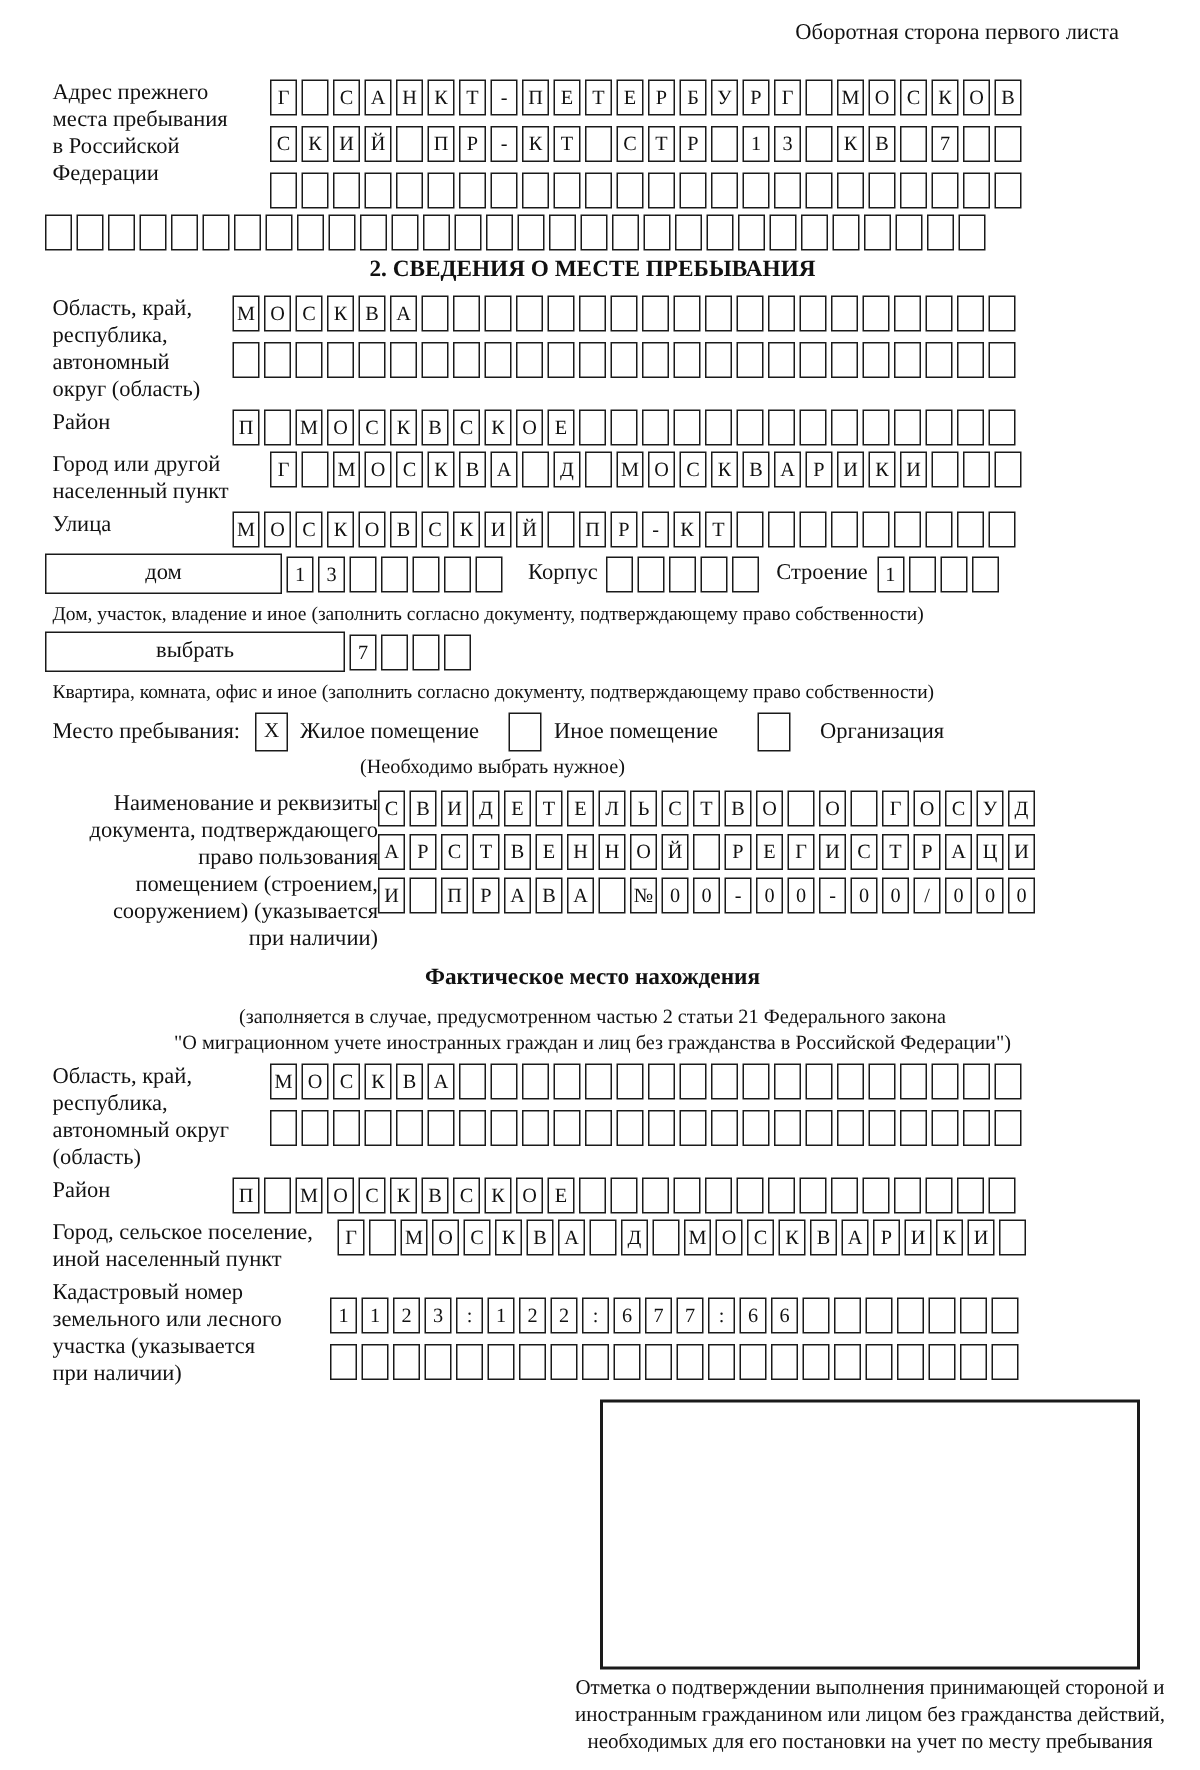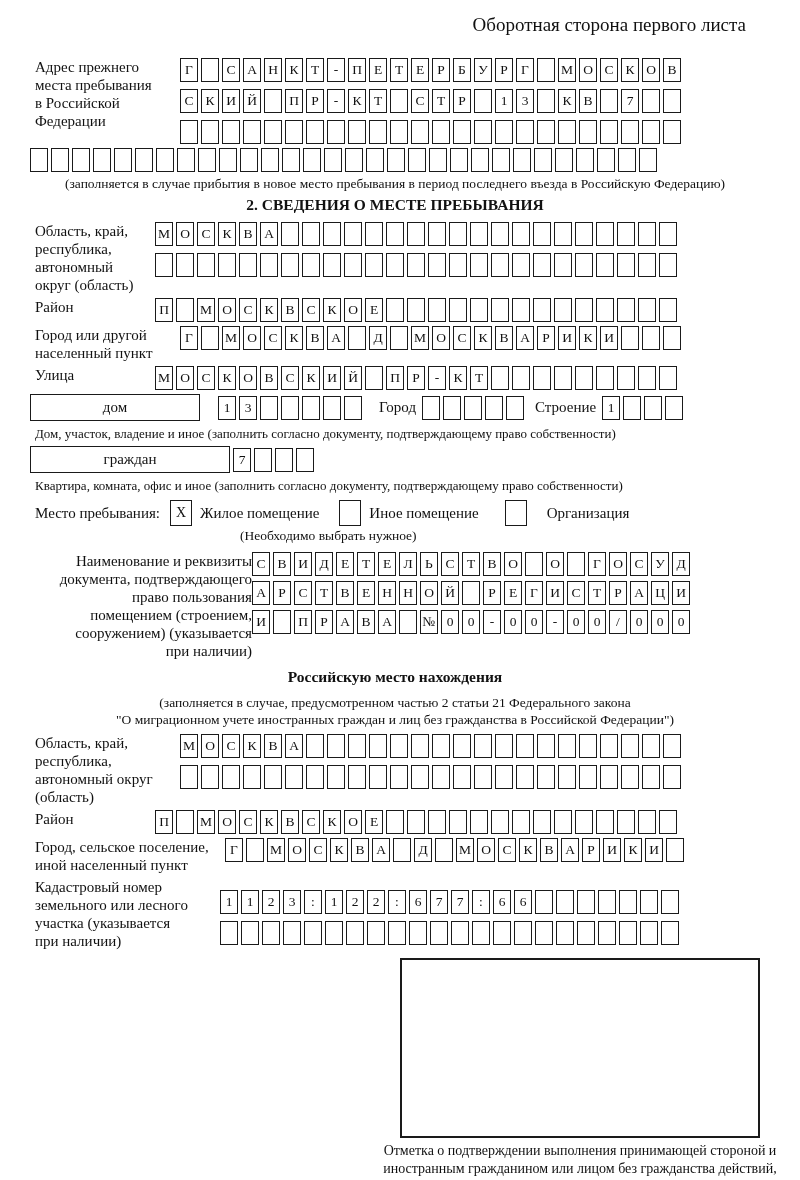--- a/index.html
+++ b/index.html
@@ -1,18 +1,18 @@
 <!DOCTYPE html>
 <html><head>
 <meta charset="utf-8">
 <style>
   html,body{margin:0;padding:0;background:#ffffff;}
   body{width:800px;height:1180px;font-family:"Liberation Serif","DejaVu Serif",serif;color:#111;}
   .page{box-sizing:border-box;width:800px;height:1180px;padding:14px 40px 0 30px;position:relative;}
-  .hdr{text-align:right;font-size:19px;margin-right:14px;margin-bottom:22px;}
+  .hdr{text-align:right;font-size:15px;margin-right:14px;margin-bottom:22px;}
   .row{display:flex;align-items:flex-start;margin-bottom:4px;}
   .col{display:flex;flex-direction:column;gap:7px;}
   .col3{display:flex;flex-direction:column;gap:5px;}
   .lbl{font-size:15px;line-height:18px;white-space:pre-line;flex:0 0 auto;padding-left:5px;box-sizing:border-box;}
   .lbl-prev{flex-basis:150px;}
   .lbl-region{flex-basis:125px;}
   .lbl-district{flex-basis:125px;}
   .lbl-city2{flex-basis:150px;}
   .lbl-street{flex-basis:125px;}
   .lbl-doc{flex-basis:222px;text-align:right;}
@@ -21,21 +21,21 @@
   .lbl-fcity{flex-basis:195px;}
   .lbl-cadastre{flex-basis:190px;}
   .cells{display:flex;flex-wrap:nowrap;}
   .cell{box-sizing:border-box;flex:0 0 18px;width:18px;height:24px;border:1.7px solid #1a1a1a;margin-right:3px;
         display:flex;align-items:center;justify-content:center;font-size:13.5px;line-height:1;}
   .note{font-size:13.5px;line-height:17px;}
   .center{text-align:center;}
   .title{font-size:15.5px;font-weight:bold;margin:4px 0 8px 0;}
   .bigbox{box-sizing:border-box;border:1.8px solid #1a1a1a;height:27px;display:flex;align-items:center;
           justify-content:center;font-size:15px;flex:0 0 auto;}
-  .box-dom{width:170px;margin-right:18px;}
+  .box-dom{width:158px;margin-right:3px;}
   .box-kv{width:200px;margin-right:3px;}
   .inline-lbl{font-size:15px;line-height:26px;flex:0 0 auto;}
   .ml14{margin-left:14px;margin-right:6px;}
   .ml8{margin-left:8px;margin-right:6px;}
   .caption{font-size:13px;line-height:17px;margin:0 0 4px 5px;}
   .stay{display:flex;align-items:center;margin:6px 0 2px 5px;font-size:15px;}
   .chk{box-sizing:border-box;width:22px;height:26px;border:1.8px solid #1a1a1a;display:flex;align-items:center;
        justify-content:center;font-size:14px;flex:0 0 auto;}
   .stay .opt-lbl{margin:0 8px;}
   .stay-note{font-size:13.5px;margin:0 0 8px 210px;}
@@ -163,21 +163,20 @@
       <span class="cell"></span>
       <span class="cell"></span>
       <span class="cell"></span>
       <span class="cell"></span>
       <span class="cell"></span>
       <span class="cell"></span>
       <span class="cell"></span>
       <span class="cell"></span>
       <span class="cell"></span>
     </div>
-  <div class="note center">(заполняется в случае прибытия в новое место пребывания в период последнего въезда в Российскую Федерацию)</div>
 
   <div class="title center">2. СВЕДЕНИЯ О МЕСТЕ ПРЕБЫВАНИЯ</div>
 
   <div class="row">
     <div class="lbl lbl-region">Область, край,
 республика,
 автономный
 округ (область)</div>
     <div class="col">
       <div class="cells">
@@ -334,40 +333,40 @@
     <div class="bigbox box-dom">дом</div>
     <div class="cells" style="align-self:center;">
         <span class="cell">1</span>
         <span class="cell">3</span>
         <span class="cell"></span>
         <span class="cell"></span>
         <span class="cell"></span>
         <span class="cell"></span>
         <span class="cell"></span>
       </div>
-    <div class="inline-lbl ml14">Город</div>
+    <div class="inline-lbl ml14">Корпус</div>
     <div class="cells" style="align-self:center;">
         <span class="cell"></span>
         <span class="cell"></span>
         <span class="cell"></span>
         <span class="cell"></span>
         <span class="cell"></span>
       </div>
     <div class="inline-lbl ml8">Строение</div>
     <div class="cells" style="align-self:center;">
         <span class="cell">1</span>
         <span class="cell"></span>
         <span class="cell"></span>
         <span class="cell"></span>
       </div>
   </div>
   <div class="caption">Дом, участок, владение и иное (заполнить согласно документу, подтверждающему право собственности)</div>
 
   <div class="row">
-    <div class="bigbox box-kv">граждан</div>
+    <div class="bigbox box-kv">выбрать</div>
     <div class="cells" style="align-self:center;">
         <span class="cell">7</span>
         <span class="cell"></span>
         <span class="cell"></span>
         <span class="cell"></span>
       </div>
   </div>
   <div class="caption">Квартира, комната, офис и иное (заполнить согласно документу, подтверждающему право собственности)</div>
 
   <div class="stay">
@@ -454,21 +453,21 @@
           <span class="cell">0</span>
           <span class="cell">0</span>
           <span class="cell">/</span>
           <span class="cell">0</span>
           <span class="cell">0</span>
           <span class="cell">0</span>
         </div>
     </div>
   </div>
 
-  <div class="title center mt8">Российскую место нахождения</div>
+  <div class="title center mt8">Фактическое место нахождения</div>
   <div class="fact-note">(заполняется в случае, предусмотренном частью 2 статьи 21 Федерального закона</div>
   <div class="fact-note" style="margin-bottom:6px;">"О миграционном учете иностранных граждан и лиц без гражданства в Российской Федерации")</div>
 
   <div class="row">
     <div class="lbl lbl-fregion">Область, край,
 республика,
 автономный округ
 (область)</div>
     <div class="col">
       <div class="cells">

